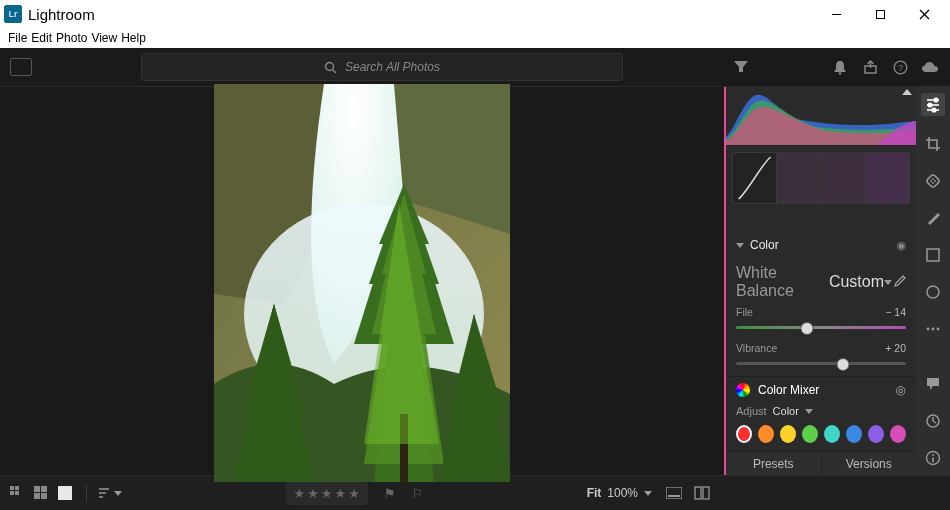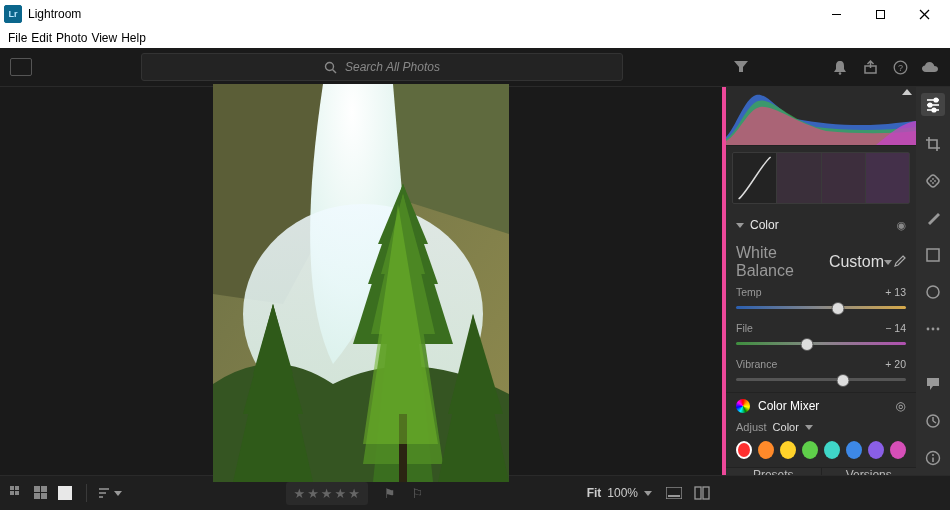--- a/index.html
+++ b/index.html
@@ -1,32 +1,32 @@
 <!DOCTYPE html>
 <html><head>
 <meta charset="utf-8">
 <style>
   html,body{margin:0;padding:0;width:950px;height:510px;background:#fff;font-family:"Segoe UI",Arial,sans-serif;font-size:12px;color:#ccc;overflow:hidden;}
   .titlebar{height:28px;background:#fff;display:flex;align-items:center;padding:0 4px;}
   .titlebar .logo{width:16px;height:16px;background:#0b668c;border:1px solid #0b668c;color:#b8e6ff;font-size:9px;font-weight:bold;display:flex;align-items:center;justify-content:center;border-radius:2px;margin-right:6px;}
-  .titlebar .title{color:#000;font-size:12px;}
+  .titlebar .title{color:#000;font-size:15px;}
   .titlebar .spacer{flex:1;}
   .titlebar .winbtn{width:44px;height:28px;display:flex;align-items:center;justify-content:center;color:#000;}
   .menubar{height:20px;background:#fff;display:flex;gap:4px;padding:0 8px;color:#000;font-size:12px;align-items:center;}
   .app{position:relative;height:462px;background:#1a1a1a;display:flex;flex-direction:column;}
   .topbar{height:38px;background:#1a1a1a;border-bottom:1px solid #2a2a2a;display:flex;align-items:center;padding:0 10px;gap:10px;}
   .topbar .homebtn{width:20px;height:16px;border:1px solid #555;border-radius:2px;}
   .topbar .searchwrap{flex:1;display:flex;justify-content:center;}
   .topbar .search{width:460px;height:26px;background:#232323;border:1px solid #333;border-radius:3px;display:flex;align-items:center;gap:8px;color:#888;padding:0 10px;justify-content:center;}
   .topbar .filter{width:18px;height:18px;color:#888;display:flex;align-items:center;justify-content:center;}
   .topbar .ricon{width:20px;height:20px;color:#888;display:flex;align-items:center;justify-content:center;}
   .midrow{flex:1;display:flex;min-height:0;}
   .canvas{flex:1;background:#1a1a1a;display:flex;align-items:center;justify-content:center;position:relative;}
   .photo{width:296px;height:398px;margin-top:4px;}
-  .panel{width:190px;background:#2a2a2a;display:flex;flex-direction:column;border-left:4px solid #ec4899;}
+  .panel{width:190px;background:#2a2a2a;display:flex;flex-direction:column;border-left:2px solid #ec4899;}
   .histo{height:58px;position:relative;background:#2a2a2a;border-bottom:1px solid #222;}
   .histo .tri{position:absolute;top:2px;right:4px;width:0;height:0;border-left:5px solid transparent;border-right:5px solid transparent;border-bottom:6px solid #ccc;}
   .curves{height:50px;background:#232323;margin:6px;border:1px solid #3a3a3a;border-radius:2px;display:flex;}
   .curves .c{flex:1;border-right:1px solid #3a3a3a;position:relative;}
   .curves .c:last-child{border-right:none;}
   .sectionhead{display:flex;align-items:center;gap:6px;padding:8px 10px;color:#e8e8e8;font-size:12px;}
   .sectionhead .eye{margin-left:auto;opacity:.5;font-size:11px;}
   .wbrow{display:flex;align-items:center;padding:4px 10px;color:#999;font-size:16px;}
   .wbrow .sel{color:#ddd;margin-left:4px;display:flex;align-items:center;}
   .wbrow .drop{margin-left:auto;color:#999;}
@@ -227,30 +227,20 @@
           </span>
         <span class="drop">
           <svg width="14" height="14">
               <path d="M11 1 L13 3 L6 10 L3 11 L4 8 Z" fill="none" stroke="#aaa" stroke-width="1.2"></path>
             </svg>
         </span>
       </div>
 
       <div class="sliderrow">
         <div class="lbl">
-            <span>Temp</span>
-            <span class="val">+ 13</span>
-          </div>
-        <div class="track">
-            <div class="trackbar g-temp"></div>
-            <div class="knob" style="left:60%;"></div>
-          </div>
-      </div>
-      <div class="sliderrow">
-        <div class="lbl">
             <span>File</span>
             <span class="val">− 14</span>
           </div>
         <div class="track">
             <div class="trackbar g-tint"></div>
             <div class="knob" style="left:42%;"></div>
           </div>
       </div>
       <div class="sliderrow">
         <div class="lbl">

